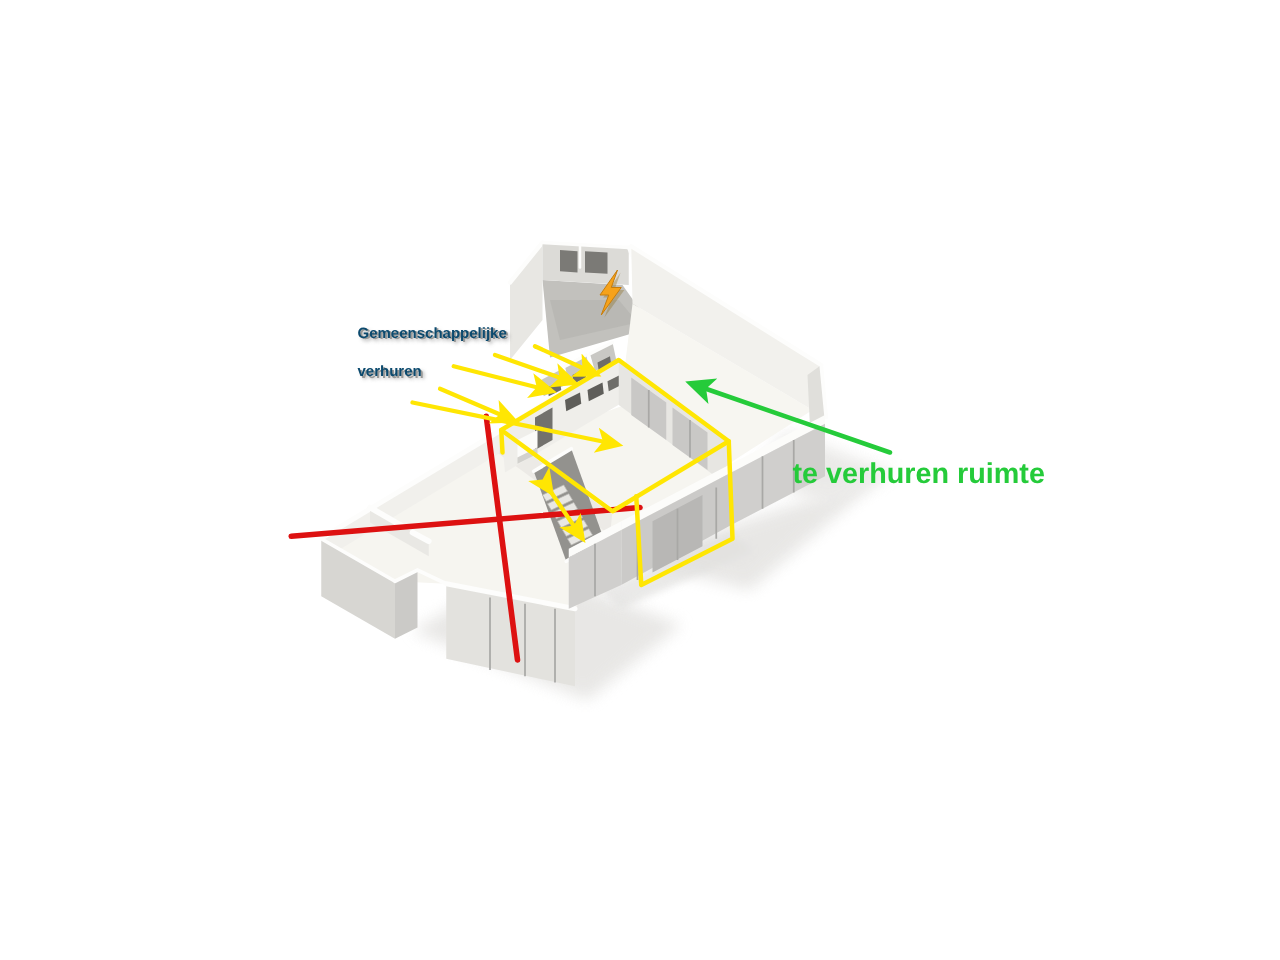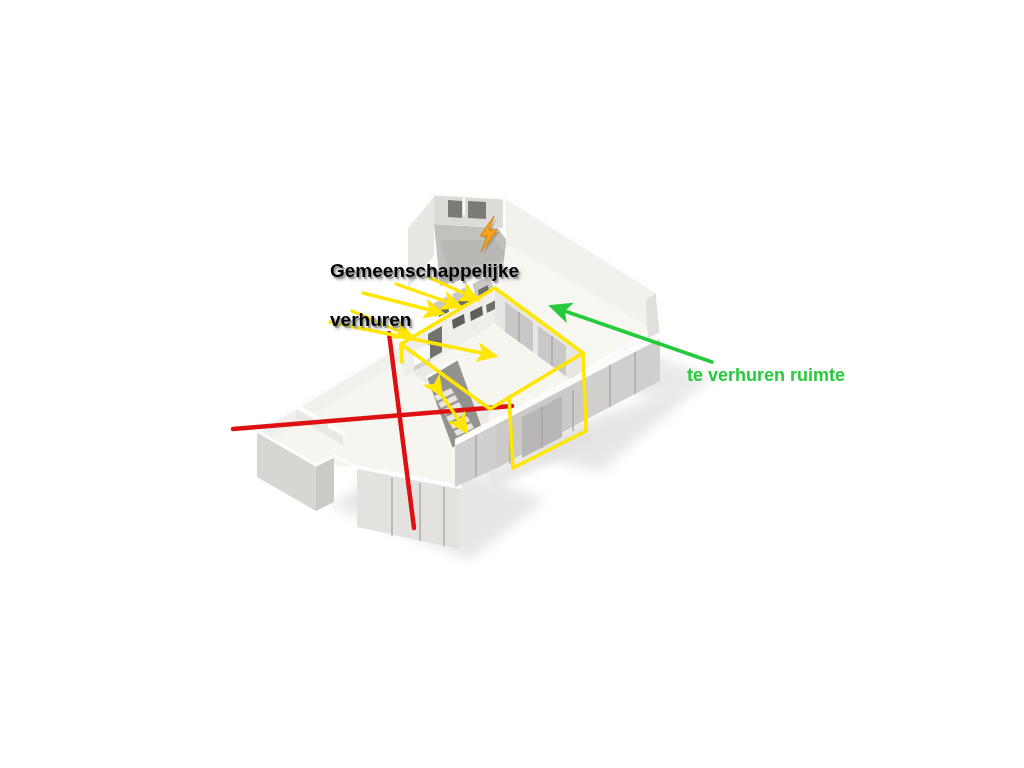--- a/index.html
+++ b/index.html
@@ -1,22 +1,22 @@
 <!DOCTYPE html>
 <html><head>
 <meta charset="utf-8">
 <style>
   html,body{margin:0;padding:0;background:#ffffff;}
   #stage{position:relative;width:1024px;height:768px;background:#ffffff;overflow:hidden;
          font-family:"Liberation Sans",sans-serif;}
   #plan-svg{position:absolute;left:0;top:0;}
   .label{position:absolute;font-weight:bold;line-height:1.28;white-space:pre;}
-  #label-common{left:286px;top:259px;font-size:19px;color:#000000;
-      text-shadow:1.5px 1.5px 0 #9a9a98, 2.5px 2.5px 3px rgba(110,110,110,.55);margin-left:44px;}
-  #label-rental{left:687px;top:364px;font-size:18px;color:#25cb3a;text-align:center;}
+  #label-common{left:286px;top:259px;font-size:12px;color:#0c4a6e;
+      text-shadow:1.5px 1.5px 0 #9a9a98, 2.5px 2.5px 3px rgba(110,110,110,.55);}
+  #label-rental{left:634px;top:364px;font-size:23px;color:#25cb3a;text-align:center;}
   .wall-top{stroke:#fdfdfc;stroke-linecap:round;fill:none;}
   .mull{stroke:#a9a8a6;stroke-width:1.4;}
 </style>
 </head>
 <body>
 
 <div id="stage">
 
 <svg id="plan-svg" width="1024" height="768" viewBox="0 0 1024 768">
   <defs>

